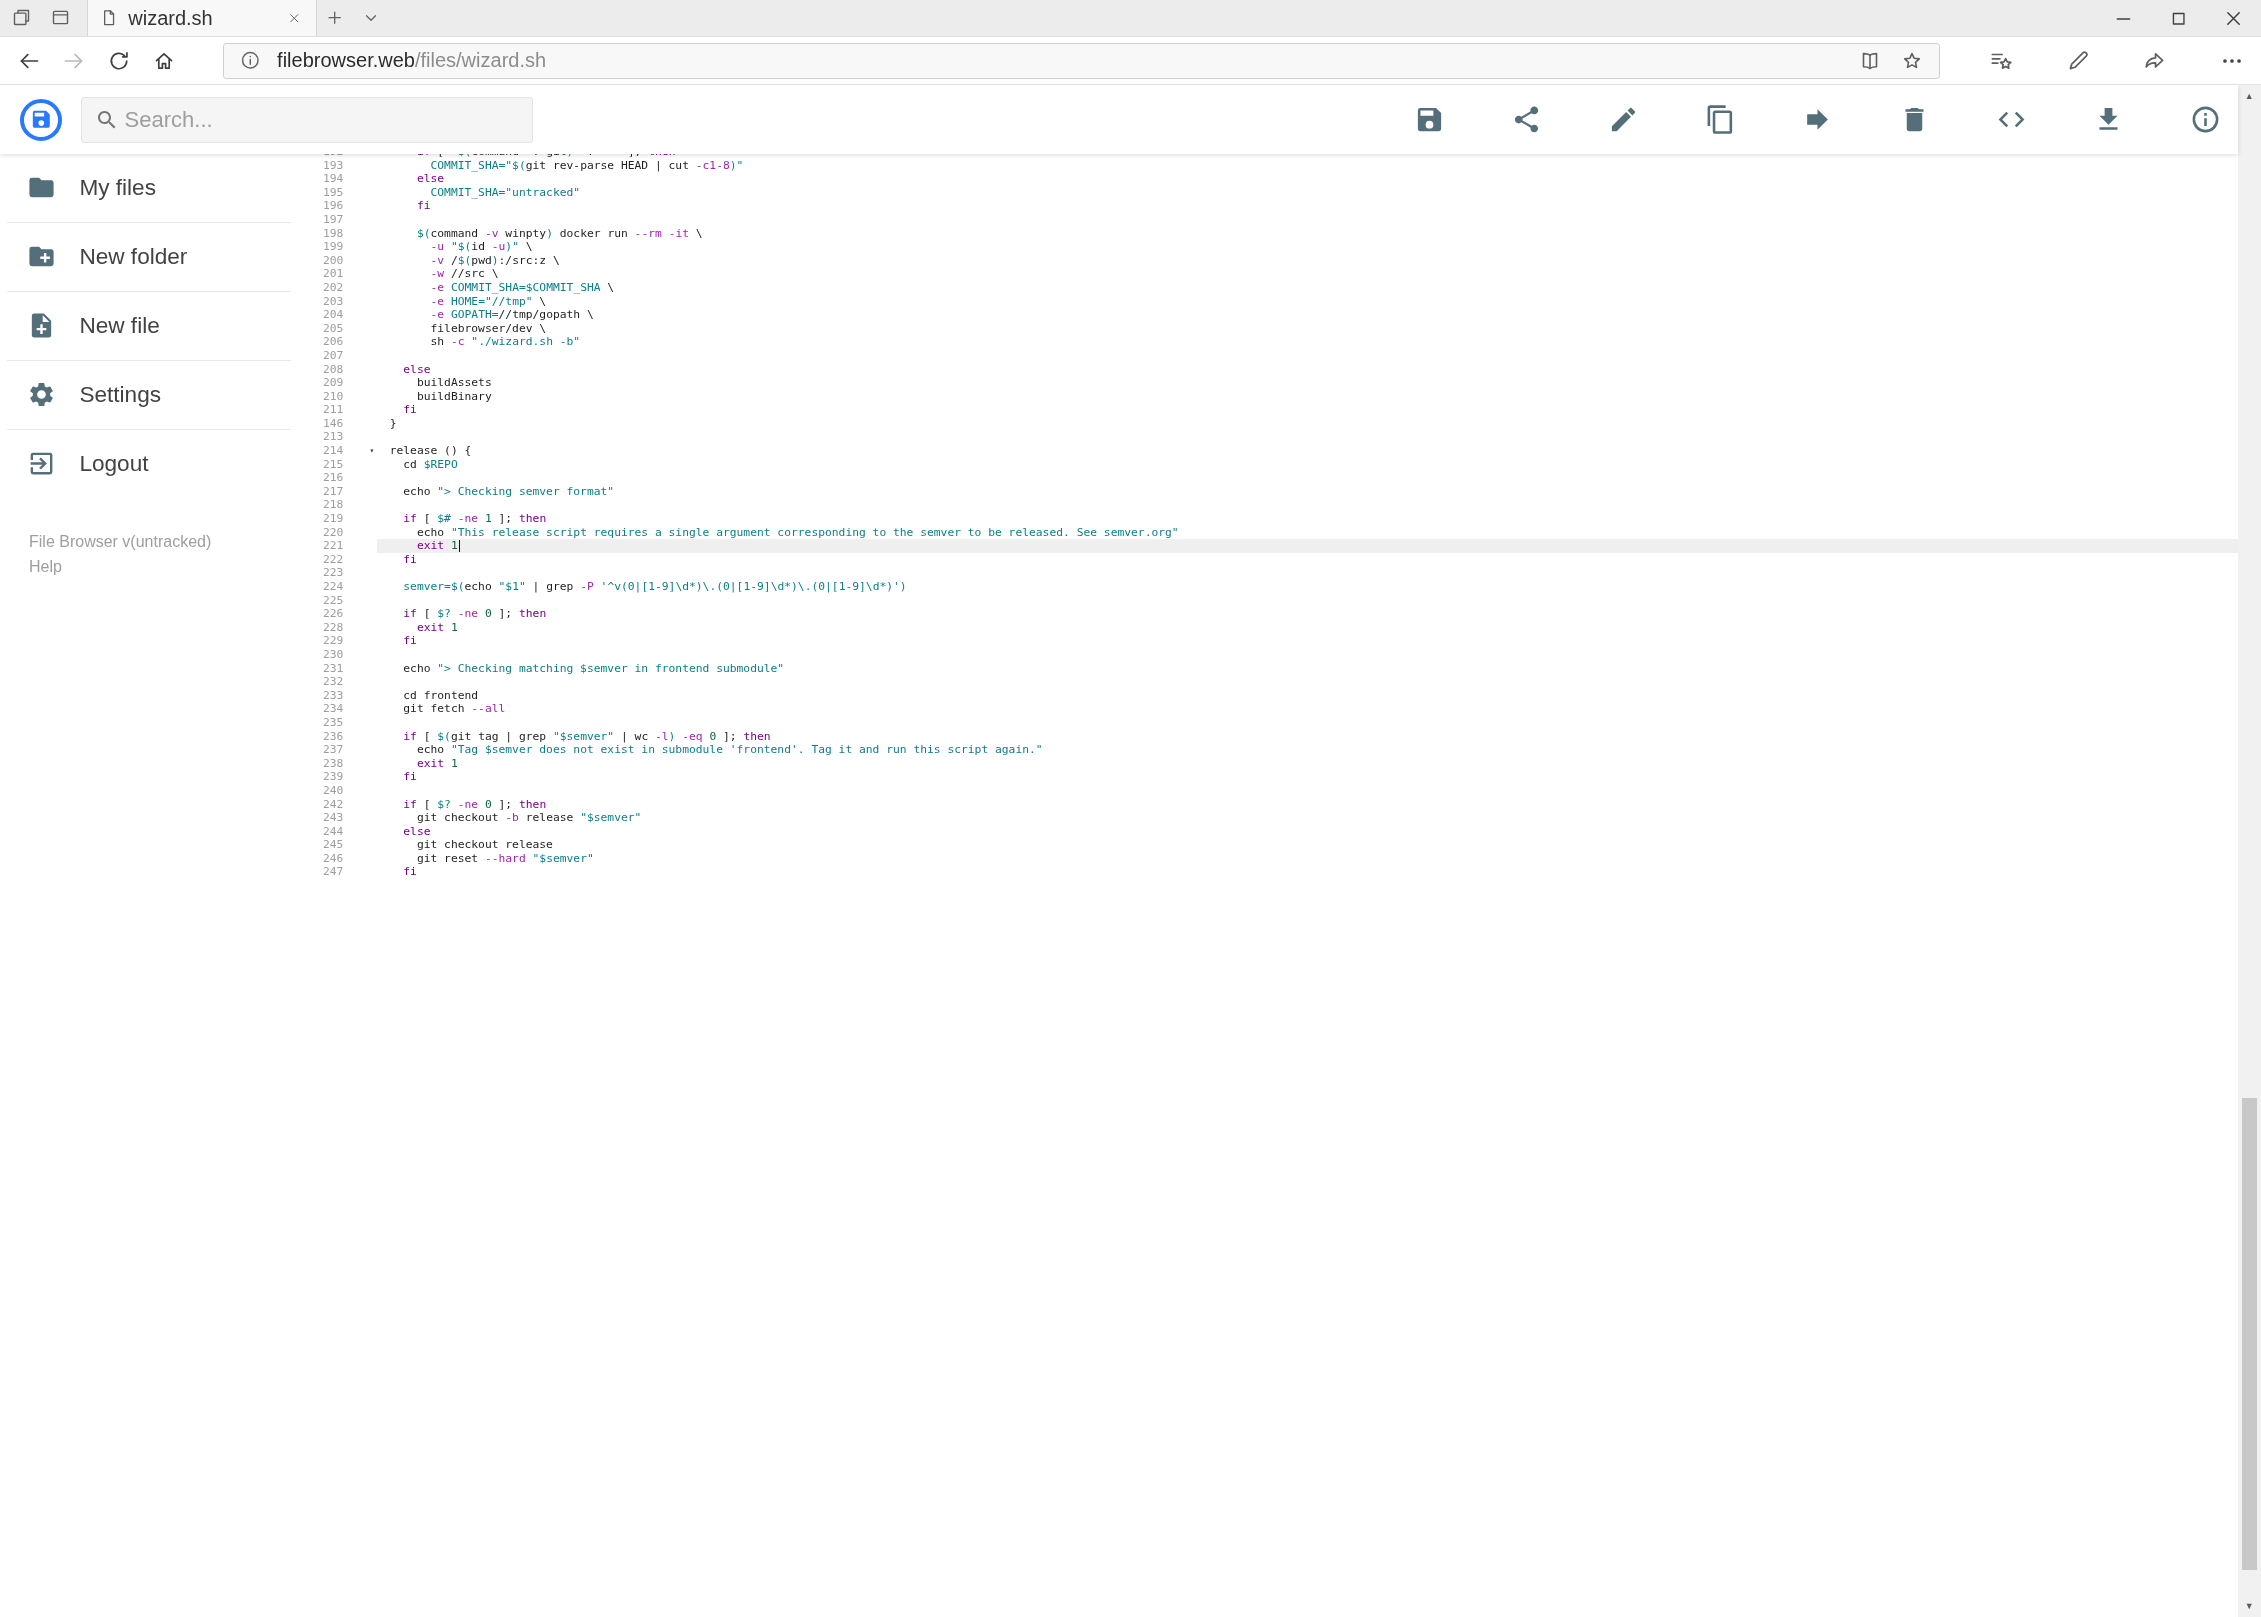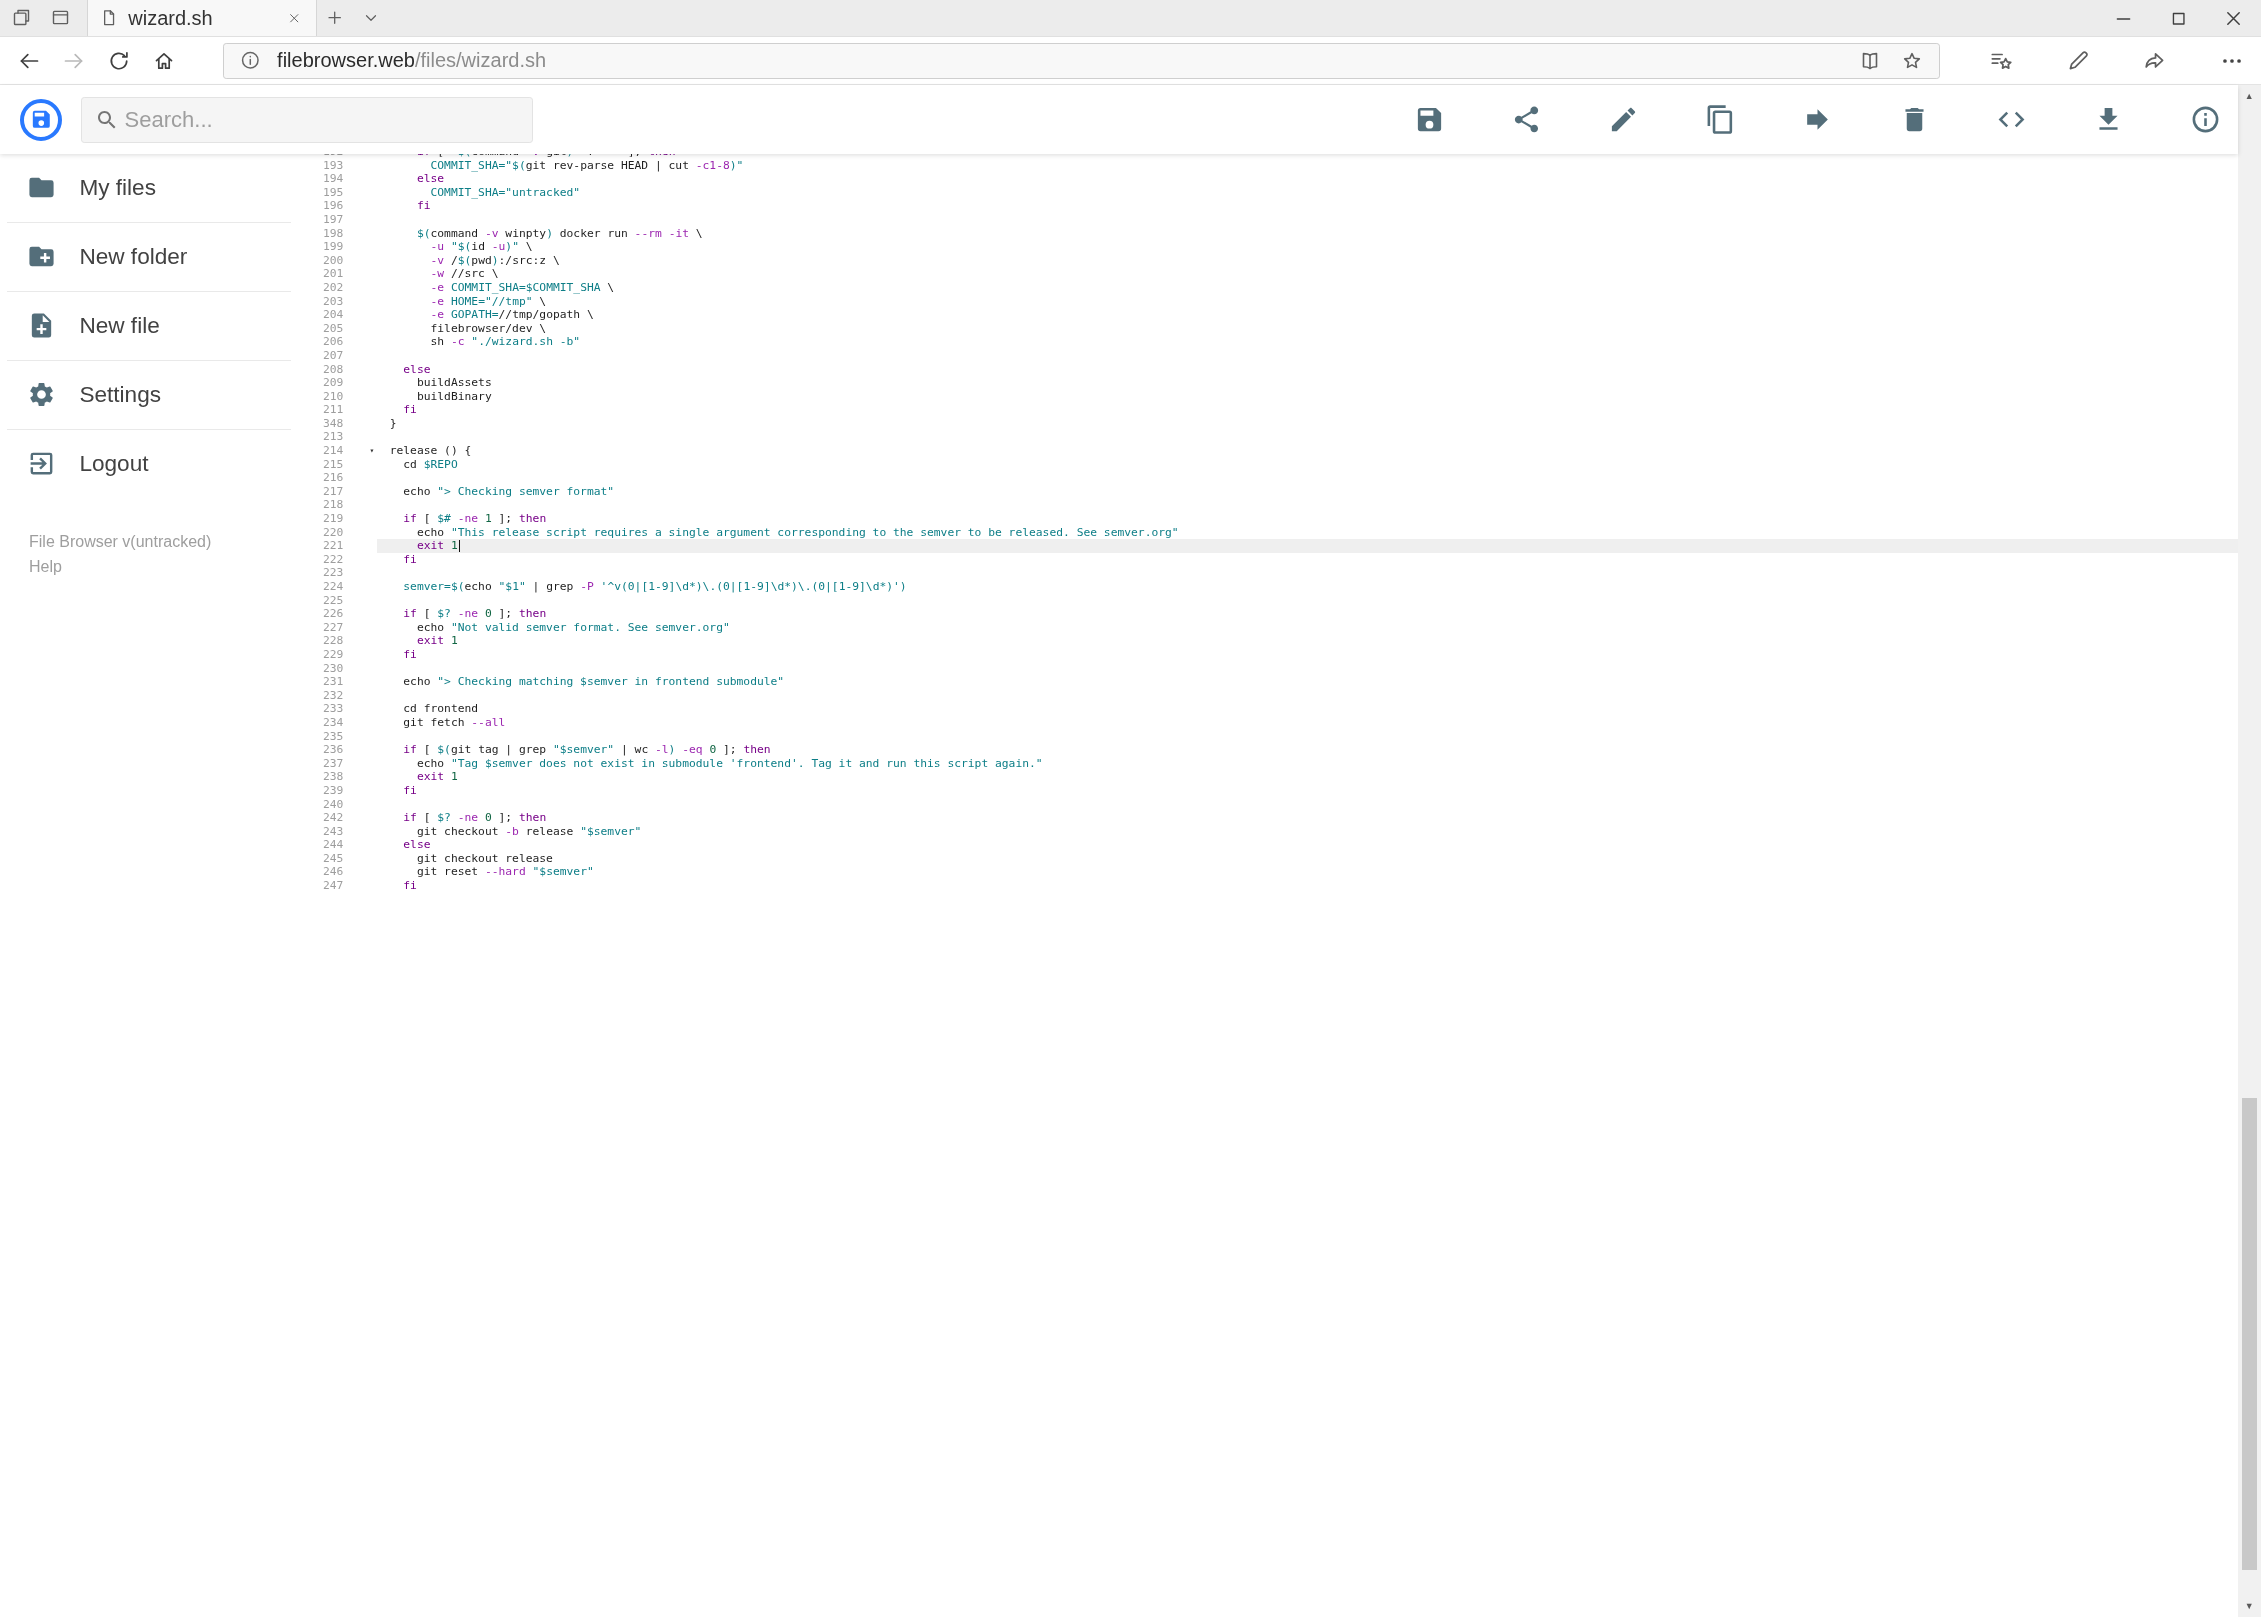--- a/index.html
+++ b/index.html
@@ -333,36 +333,35 @@
         <div class="cm-row"><span class="cm-ln">202</span><span class="cm-fold"></span><span class="cm-code"><span class="tok-p">      </span><span class="tok-f">-e</span><span class="tok-p"> </span><span class="tok-s">COMMIT_SHA=$COMMIT_SHA</span><span class="tok-p"> \</span></span></div>
         <div class="cm-row"><span class="cm-ln">203</span><span class="cm-fold"></span><span class="cm-code"><span class="tok-p">      </span><span class="tok-f">-e</span><span class="tok-p"> </span><span class="tok-s">HOME="//tmp"</span><span class="tok-p"> \</span></span></div>
         <div class="cm-row"><span class="cm-ln">204</span><span class="cm-fold"></span><span class="cm-code"><span class="tok-p">      </span><span class="tok-f">-e</span><span class="tok-p"> </span><span class="tok-s">GOPATH=</span><span class="tok-p">//tmp/gopath \</span></span></div>
         <div class="cm-row"><span class="cm-ln">205</span><span class="cm-fold"></span><span class="cm-code"><span class="tok-p">      filebrowser/dev \</span></span></div>
         <div class="cm-row"><span class="cm-ln">206</span><span class="cm-fold"></span><span class="cm-code"><span class="tok-p">      sh </span><span class="tok-f">-c</span><span class="tok-p"> </span><span class="tok-s">"./wizard.sh -b"</span></span></div>
         <div class="cm-row"><span class="cm-ln">207</span><span class="cm-fold"></span><span class="cm-code"></span></div>
         <div class="cm-row"><span class="cm-ln">208</span><span class="cm-fold"></span><span class="cm-code"><span class="tok-p">  </span><span class="tok-k">else</span></span></div>
         <div class="cm-row"><span class="cm-ln">209</span><span class="cm-fold"></span><span class="cm-code"><span class="tok-p">    buildAssets</span></span></div>
         <div class="cm-row"><span class="cm-ln">210</span><span class="cm-fold"></span><span class="cm-code"><span class="tok-p">    buildBinary</span></span></div>
         <div class="cm-row"><span class="cm-ln">211</span><span class="cm-fold"></span><span class="cm-code"><span class="tok-p">  </span><span class="tok-k">fi</span></span></div>
-        <div class="cm-row"><span class="cm-ln">348</span><span class="cm-fold"></span><span class="cm-code"><span class="tok-p">}</span></span></div>
+        <div class="cm-row"><span class="cm-ln">146</span><span class="cm-fold"></span><span class="cm-code"><span class="tok-p">}</span></span></div>
         <div class="cm-row"><span class="cm-ln">213</span><span class="cm-fold"></span><span class="cm-code"></span></div>
         <div class="cm-row"><span class="cm-ln">214</span><span class="cm-fold">▾</span><span class="cm-code"><span class="tok-p">release () {</span></span></div>
         <div class="cm-row"><span class="cm-ln">215</span><span class="cm-fold"></span><span class="cm-code"><span class="tok-p">  cd </span><span class="tok-s">$REPO</span></span></div>
         <div class="cm-row"><span class="cm-ln">216</span><span class="cm-fold"></span><span class="cm-code"></span></div>
         <div class="cm-row"><span class="cm-ln">217</span><span class="cm-fold"></span><span class="cm-code"><span class="tok-p">  echo </span><span class="tok-s">"&gt; Checking semver format"</span></span></div>
         <div class="cm-row"><span class="cm-ln">218</span><span class="cm-fold"></span><span class="cm-code"></span></div>
         <div class="cm-row"><span class="cm-ln">219</span><span class="cm-fold"></span><span class="cm-code"><span class="tok-p">  </span><span class="tok-k">if</span><span class="tok-p"> [ </span><span class="tok-s">$#</span><span class="tok-p"> </span><span class="tok-f">-ne</span><span class="tok-p"> </span><span class="tok-n">1</span><span class="tok-p"> ]; </span><span class="tok-k">then</span></span></div>
         <div class="cm-row"><span class="cm-ln">220</span><span class="cm-fold"></span><span class="cm-code"><span class="tok-p">    echo </span><span class="tok-s">"This release script requires a single argument corresponding to the semver to be released. See semver.org"</span></span></div>
         <div class="cm-row"><span class="cm-ln">221</span><span class="cm-fold"></span><span class="cm-code cm-active"><span class="tok-p">    </span><span class="tok-k">exit</span><span class="tok-p"> </span><span class="tok-n">1</span><span class="cm-cursor"></span></span></div>
         <div class="cm-row"><span class="cm-ln">222</span><span class="cm-fold"></span><span class="cm-code"><span class="tok-p">  </span><span class="tok-k">fi</span></span></div>
         <div class="cm-row"><span class="cm-ln">223</span><span class="cm-fold"></span><span class="cm-code"></span></div>
         <div class="cm-row"><span class="cm-ln">224</span><span class="cm-fold"></span><span class="cm-code"><span class="tok-p">  </span><span class="tok-s">semver=$(</span><span class="tok-p">echo </span><span class="tok-s">"$1"</span><span class="tok-p"> | grep </span><span class="tok-f">-P</span><span class="tok-p"> </span><span class="tok-s">'^v(0|[1-9]\d*)\.(0|[1-9]\d*)\.(0|[1-9]\d*)')</span></span></div>
         <div class="cm-row"><span class="cm-ln">225</span><span class="cm-fold"></span><span class="cm-code"></span></div>
         <div class="cm-row"><span class="cm-ln">226</span><span class="cm-fold"></span><span class="cm-code"><span class="tok-p">  </span><span class="tok-k">if</span><span class="tok-p"> [ </span><span class="tok-s">$?</span><span class="tok-p"> </span><span class="tok-f">-ne</span><span class="tok-p"> </span><span class="tok-n">0</span><span class="tok-p"> ]; </span><span class="tok-k">then</span></span></div>
-        <div class="cm-row"><span class="cm-ln">227</span><span class="cm-fold"></span><span class="cm-code"><span class="tok-p">    echo </span><span class="tok-s">"Not valid semver format. See semver.org"</span></span></div>
         <div class="cm-row"><span class="cm-ln">228</span><span class="cm-fold"></span><span class="cm-code"><span class="tok-p">    </span><span class="tok-k">exit</span><span class="tok-p"> </span><span class="tok-n">1</span></span></div>
         <div class="cm-row"><span class="cm-ln">229</span><span class="cm-fold"></span><span class="cm-code"><span class="tok-p">  </span><span class="tok-k">fi</span></span></div>
         <div class="cm-row"><span class="cm-ln">230</span><span class="cm-fold"></span><span class="cm-code"></span></div>
         <div class="cm-row"><span class="cm-ln">231</span><span class="cm-fold"></span><span class="cm-code"><span class="tok-p">  echo </span><span class="tok-s">"&gt; Checking matching $semver in frontend submodule"</span></span></div>
         <div class="cm-row"><span class="cm-ln">232</span><span class="cm-fold"></span><span class="cm-code"></span></div>
         <div class="cm-row"><span class="cm-ln">233</span><span class="cm-fold"></span><span class="cm-code"><span class="tok-p">  cd frontend</span></span></div>
         <div class="cm-row"><span class="cm-ln">234</span><span class="cm-fold"></span><span class="cm-code"><span class="tok-p">  git fetch </span><span class="tok-f">--all</span></span></div>
         <div class="cm-row"><span class="cm-ln">235</span><span class="cm-fold"></span><span class="cm-code"></span></div>
         <div class="cm-row"><span class="cm-ln">236</span><span class="cm-fold"></span><span class="cm-code"><span class="tok-p">  </span><span class="tok-k">if</span><span class="tok-p"> [ </span><span class="tok-s">$(</span><span class="tok-p">git tag | grep </span><span class="tok-s">"$semver"</span><span class="tok-p"> | wc </span><span class="tok-f">-l</span><span class="tok-s">)</span><span class="tok-p"> </span><span class="tok-f">-eq</span><span class="tok-p"> </span><span class="tok-n">0</span><span class="tok-p"> ]; </span><span class="tok-k">then</span></span></div>
         <div class="cm-row"><span class="cm-ln">237</span><span class="cm-fold"></span><span class="cm-code"><span class="tok-p">    echo </span><span class="tok-s">"Tag $semver does not exist in submodule 'frontend'. Tag it and run this script again."</span></span></div>

